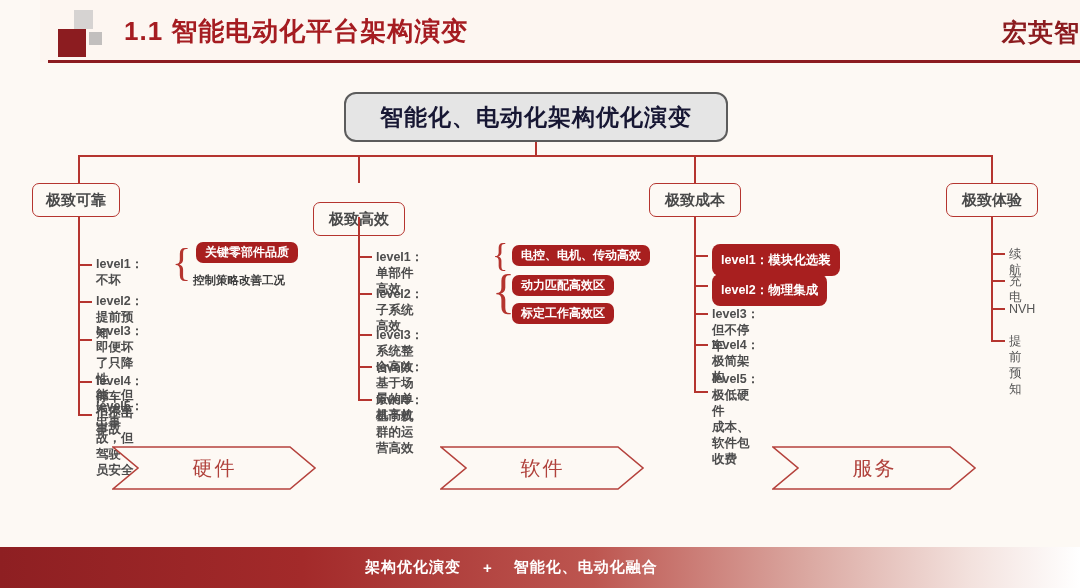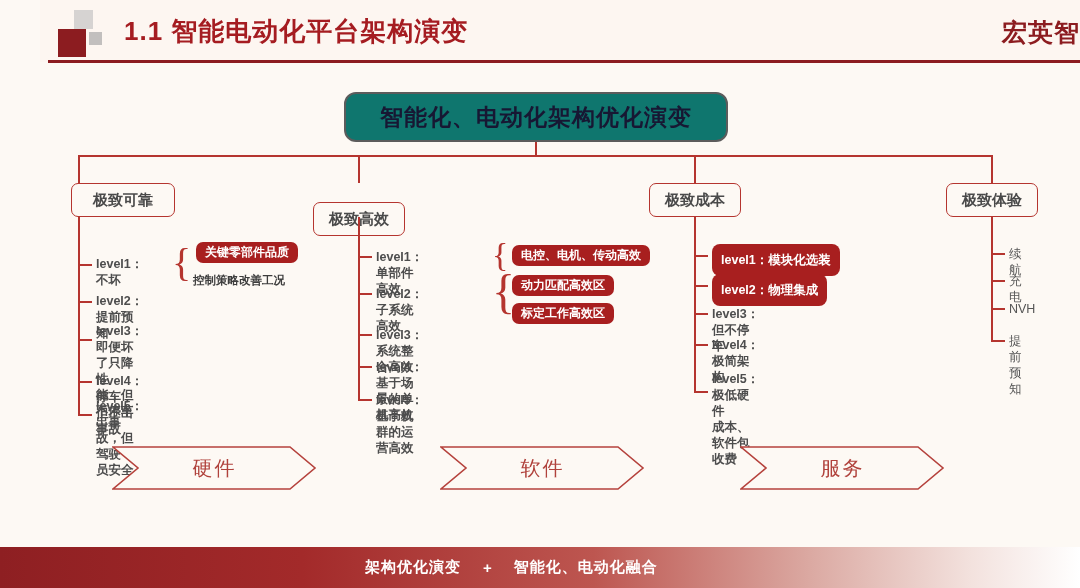--- a/index.html
+++ b/index.html
@@ -31,21 +31,21 @@
   .brand-logo{
     position:absolute;right:14px;top:16px;
     font-size:25px;font-weight:bold;color:#8c1c20;
     letter-spacing:1px;white-space:nowrap;
   }
   
   .stage{position:absolute;left:0;top:63px;width:1080px;height:480px;}
   
   .root-box{
     position:absolute;left:344px;top:29px;width:384px;height:50px;
-    border:2px solid #5c5c5c;border-radius:12px;background:#0f766e;
+    border:2px solid #5c5c5c;border-radius:12px;background:#e5e5e5;
     display:flex;align-items:center;justify-content:center;
     box-sizing:border-box;
   }
   .root-box-label{
     font-size:23px;font-weight:bold;color:#171733;letter-spacing:1px;
     white-space:nowrap;
   }
   
   .conn{position:absolute;background:#b5352f;}
   
@@ -128,21 +128,21 @@
 
   <div class="conn" style="left:535px;top:79px;width:1.6px;height:14px;"></div>
 
   <div class="conn" style="left:78px;top:92px;width:915px;height:1.6px;"></div>
 
   <div class="conn" style="left:78px;top:92px;width:1.6px;height:28px;"></div>
   <div class="conn" style="left:358px;top:92px;width:1.6px;height:28px;"></div>
   <div class="conn" style="left:694px;top:92px;width:1.6px;height:28px;"></div>
   <div class="conn" style="left:991px;top:92px;width:1.6px;height:28px;"></div>
 
-  <div class="cat-box" style="left:32px;top:120px;width:104px;margin-left:39px;">
+  <div class="cat-box" style="left:32px;top:120px;width:88px;">
     <span class="cat-label">极致可靠</span>
   </div>
   <div class="cat-box" style="left:313px;top:120px;width:92px;margin-top:19px;">
     <span class="cat-label">极致高效</span>
   </div>
   <div class="cat-box" style="left:946px;top:120px;width:92px;">
     <span class="cat-label">极致体验</span>
   </div>
   <div class="cat-box" style="left:649px;top:120px;width:92px;">
     <span class="cat-label">极致成本</span>
@@ -231,21 +231,21 @@
       <path d="M1,1 L178,1 L203,22 L178,43 L1,43 L26,22 Z" fill="#fdf9f4" stroke="#b5423c" stroke-width="1.6"></path>
     </svg>
     <span class="chev-label">硬件</span>
   </div>
   <div class="chev" style="left:440px;top:383px;width:205px;">
     <svg width="205" height="44" viewBox="0 0 205 44">
       <path d="M1,1 L178,1 L203,22 L178,43 L1,43 L26,22 Z" fill="#fdf9f4" stroke="#b5423c" stroke-width="1.6"></path>
     </svg>
     <span class="chev-label">软件</span>
   </div>
-  <div class="chev" style="left:740px;top:383px;width:205px;">
+  <div class="chev" style="left:772px;top:383px;width:205px;">
     <svg width="205" height="44" viewBox="0 0 205 44">
       <path d="M1,1 L178,1 L203,22 L178,43 L1,43 L26,22 Z" fill="#fdf9f4" stroke="#b5423c" stroke-width="1.6"></path>
     </svg>
     <span class="chev-label">服务</span>
   </div>
 
 </div>
 
 <div class="footer">
   <div class="footer-inner">

